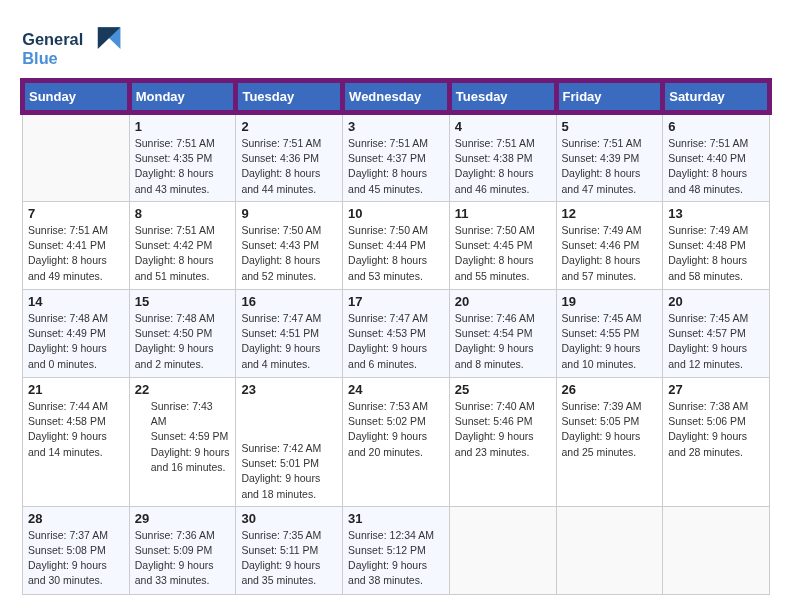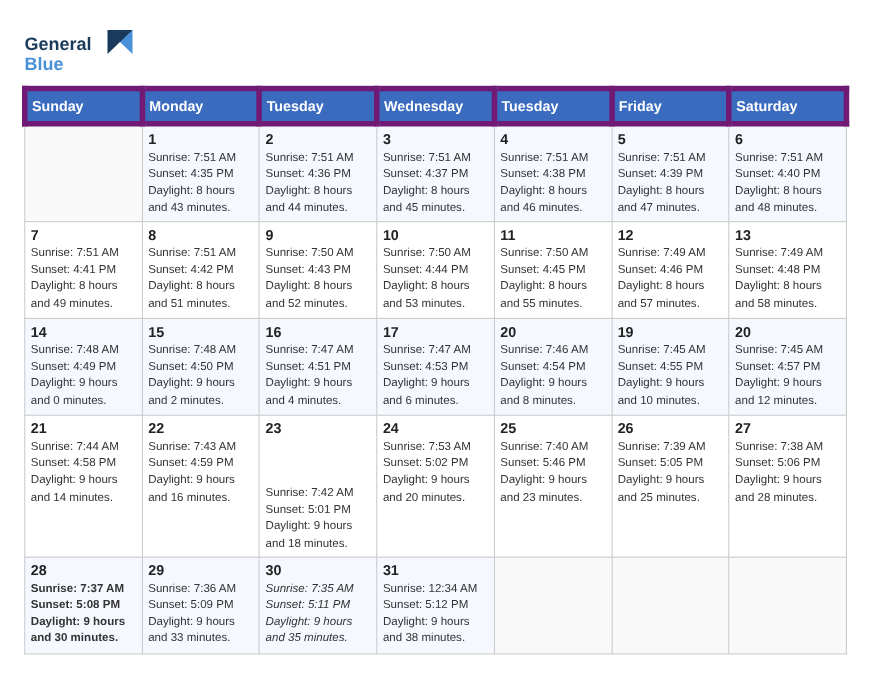--- a/index.html
+++ b/index.html
@@ -266,21 +266,21 @@
       <tr>
         <td>
           <span class="day-number">21</span>
           <div class="day-info" style="white-space: pre-line;">Sunrise: 7:44 AM
 Sunset: 4:58 PM
 Daylight: 9 hours
 and 14 minutes.</div>
         </td>
         <td>
           <span class="day-number">22</span>
-          <div class="day-info" style="white-space: pre-line;">Sunrise: 7:43 AM
+          <div class="day-info" style="white-space: pre-line; margin-left: 16px;">Sunrise: 7:43 AM
 Sunset: 4:59 PM
 Daylight: 9 hours
 and 16 minutes.</div>
         </td>
         <td>
           <span class="day-number">23</span>
           <div class="day-info" style="white-space: pre-line; margin-top: 44px;">Sunrise: 7:42 AM
 Sunset: 5:01 PM
 Daylight: 9 hours
 and 18 minutes.</div>
@@ -310,35 +310,35 @@
           <span class="day-number">27</span>
           <div class="day-info" style="white-space: pre-line;">Sunrise: 7:38 AM
 Sunset: 5:06 PM
 Daylight: 9 hours
 and 28 minutes.</div>
         </td>
       </tr>
       <tr>
         <td>
           <span class="day-number">28</span>
-          <div class="day-info" style="white-space: pre-line; font-weight: bold;">Sunrise: 7:37 AM
+          <div class="day-info" style="white-space: pre-line;">Sunrise: 7:37 AM
 Sunset: 5:08 PM
 Daylight: 9 hours
 and 30 minutes.</div>
         </td>
         <td>
           <span class="day-number">29</span>
           <div class="day-info" style="white-space: pre-line;">Sunrise: 7:36 AM
 Sunset: 5:09 PM
 Daylight: 9 hours
 and 33 minutes.</div>
         </td>
         <td>
           <span class="day-number">30</span>
-          <div class="day-info" style="white-space: pre-line; font-style: italic;">Sunrise: 7:35 AM
+          <div class="day-info" style="white-space: pre-line;">Sunrise: 7:35 AM
 Sunset: 5:11 PM
 Daylight: 9 hours
 and 35 minutes.</div>
         </td>
         <td>
           <span class="day-number">31</span>
           <div class="day-info" style="white-space: pre-line;">Sunrise: 12:34 AM
 Sunset: 5:12 PM
 Daylight: 9 hours
 and 38 minutes.</div>

